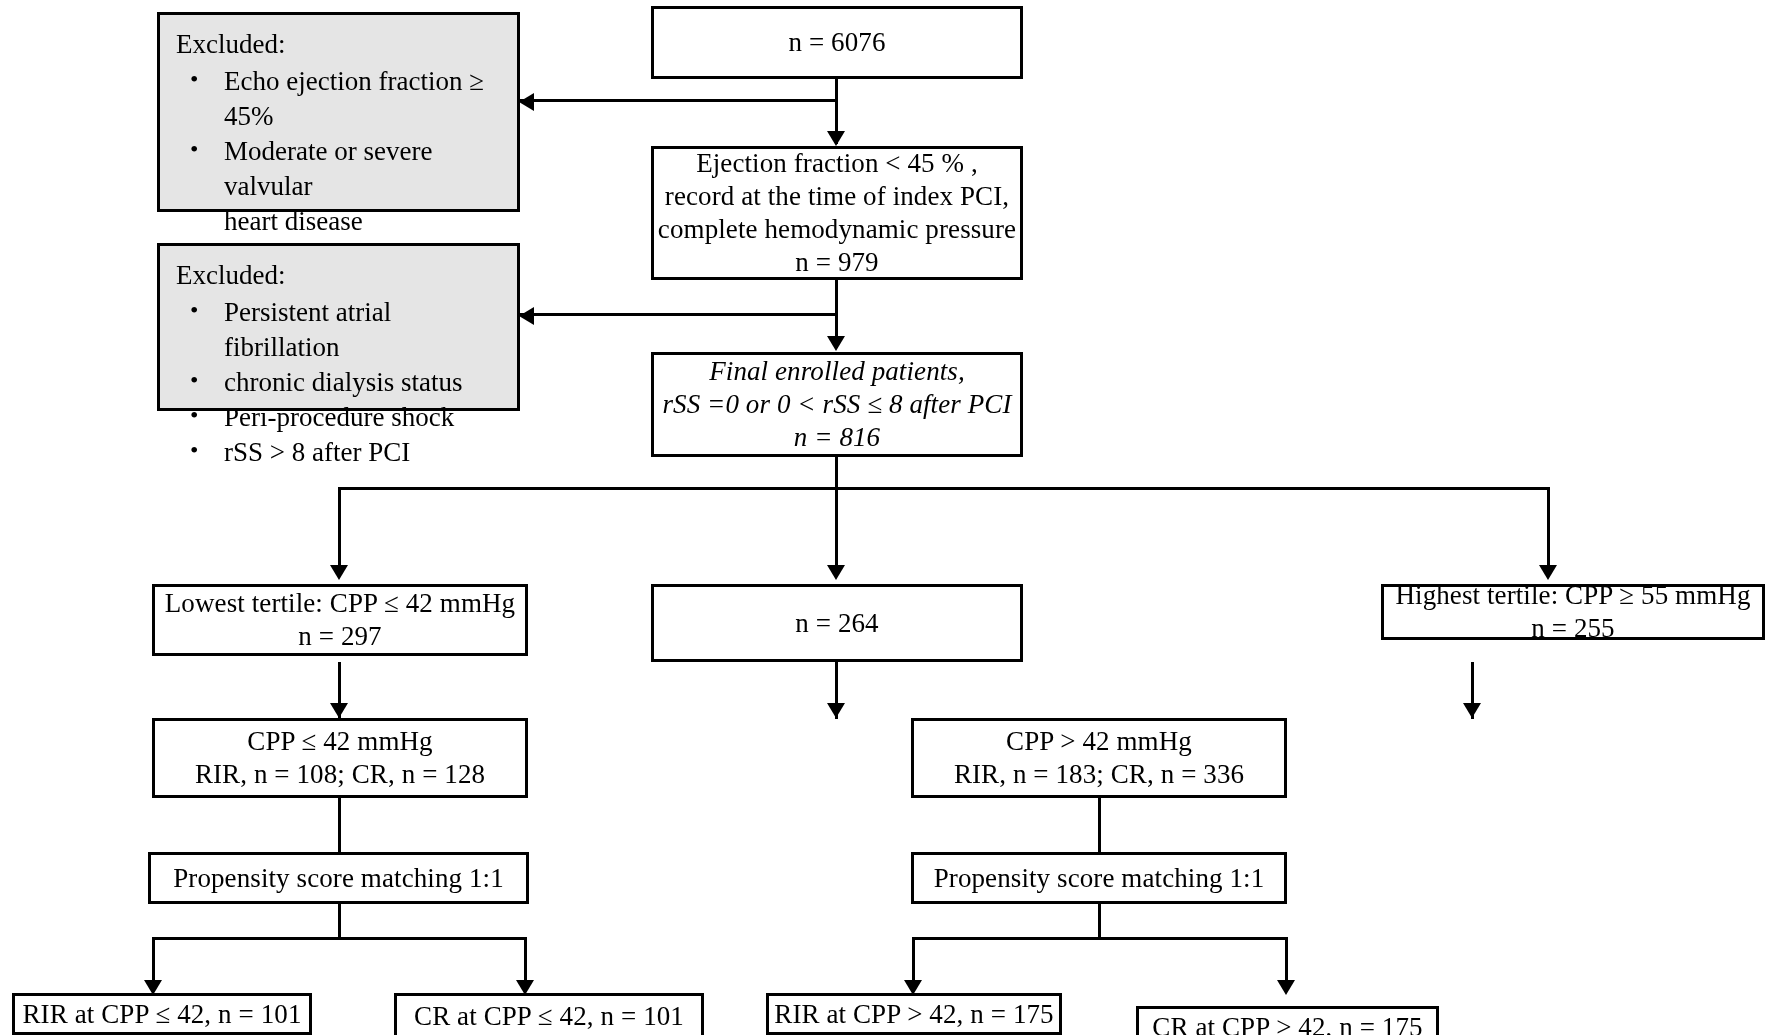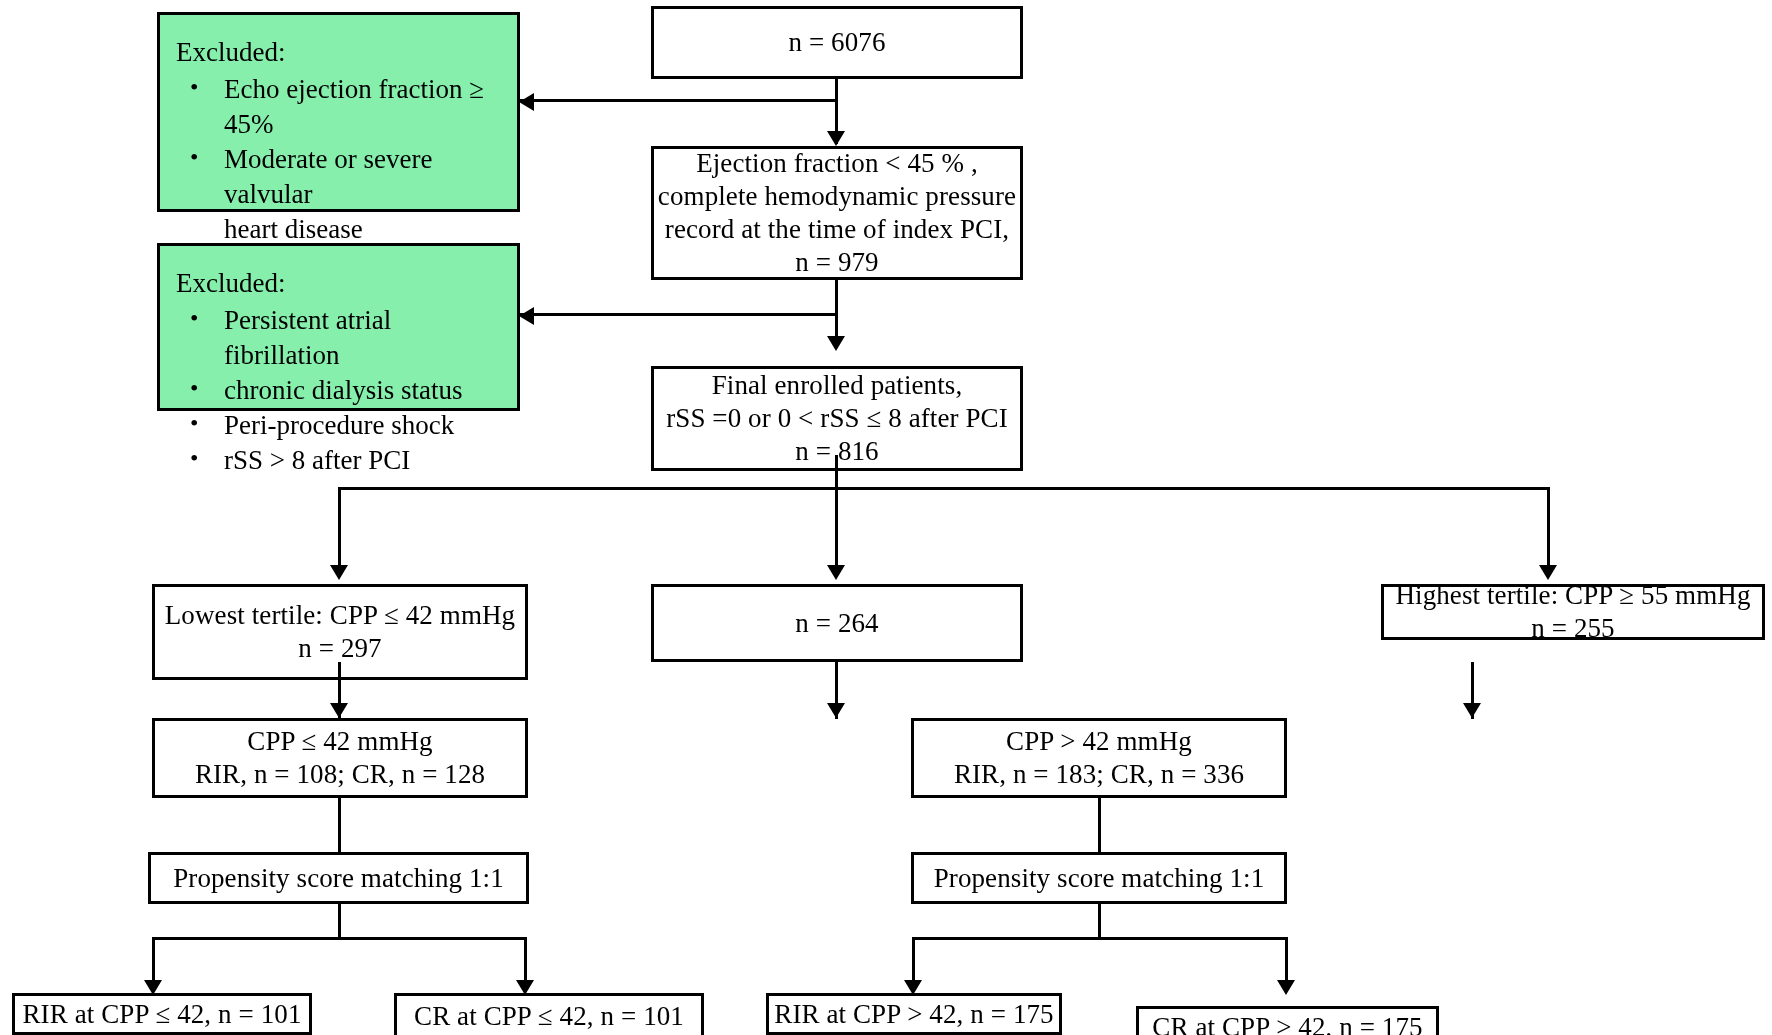--- a/index.html
+++ b/index.html
@@ -20,25 +20,25 @@
     line-height:1.22;
     letter-spacing:.1px;
     white-space:nowrap;
   }
   .box .ln{display:block;}
 
   .exbox{
     position:absolute;
     box-sizing:border-box;
     border:3px solid #000;
-    background:#86efac;
+    background:#e5e5e5;
     text-align:left;
     font-size:27px;
     line-height:1.30;
-    padding:20px 10px 10px 16px;
+    padding:12px 10px 10px 16px;
   }
   .exbox .hdr{display:block;margin-bottom:2px;}
   .exbox ul{margin:0;padding:0;list-style:none;}
   .exbox li{
     display:block;
     position:relative;
     padding-left:48px;
     margin:0;
   }
   .exbox li .bul{
@@ -101,22 +101,22 @@
         <span>No complete hemodynamic</span>
       </li>
       <li>
         <span>pressure record</span>
       </li>
     </ul>
   </div>
 
   <div class="box" style="left:651px; top:146px; width:372px; height:134px;">
     <span class="ln">Ejection fraction &lt; 45 % ,</span>
+    <span class="ln">record at the time of index PCI,</span>
     <span class="ln">complete hemodynamic pressure</span>
-    <span class="ln">record at the time of index PCI,</span>
     <span class="ln">n = 979</span>
   </div>
 
   <div class="vline" style="left:835px; top:280px; height:68px;"></div>
   <div class="arrowdown" style="left:827px; top:336px;"></div>
 
   <div class="hline" style="left:519px; top:313px; width:318px;"></div>
   <div class="arrowleft" style="left:519px; top:307px;"></div>
 
   <div class="exbox" style="left:157px; top:243px; width:363px; height:168px;">
@@ -134,39 +134,39 @@
         <span class="bul">•</span>
         <span>Peri-procedure shock</span>
       </li>
       <li>
         <span class="bul">•</span>
         <span>rSS &gt; 8 after PCI</span>
       </li>
     </ul>
   </div>
 
-  <div class="box" style="left:651px; top:366px; width:372px; height:105px;">
+  <div class="box" style="left:651px; top:352px; width:372px; height:105px;font-style:italic;">
     <span class="ln">Final enrolled patients,</span>
     <span class="ln">rSS =0 or 0 &lt; rSS ≤ 8 after PCI</span>
     <span class="ln">n = 816</span>
   </div>
 
   <div class="vline" style="left:835px; top:455px; height:34px;"></div>
   <div class="hline" style="left:338px; top:487px; width:1212px;"></div>
 
   <div class="vline" style="left:338px; top:487px; height:83px;"></div>
   <div class="arrowdown" style="left:330px; top:565px;"></div>
 
   <div class="vline" style="left:835px; top:487px; height:83px;"></div>
   <div class="arrowdown" style="left:827px; top:565px;"></div>
 
   <div class="vline" style="left:1547px; top:487px; height:83px;"></div>
   <div class="arrowdown" style="left:1539px; top:565px;"></div>
 
-  <div class="box" style="left:152px; top:584px; width:376px; height:96px;">
+  <div class="box" style="left:152px; top:584px; width:376px; height:72px;">
     <span class="ln">Lowest tertile: CPP ≤ 42 mmHg</span>
     <span class="ln">n = 297</span>
   </div>
 
   <div class="box" style="left:651px; top:584px; width:372px; height:78px;">
     <span class="ln">n = 264</span>
   </div>
 
   <div class="box" style="left:1381px; top:584px; width:384px; height:56px;">
     <span class="ln">Highest tertile: CPP ≥ 55 mmHg</span>

